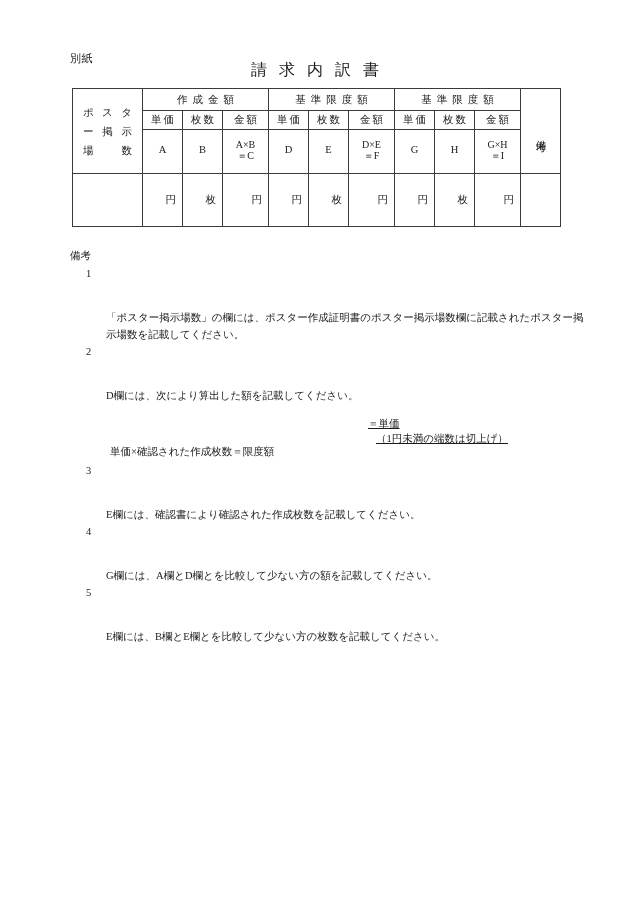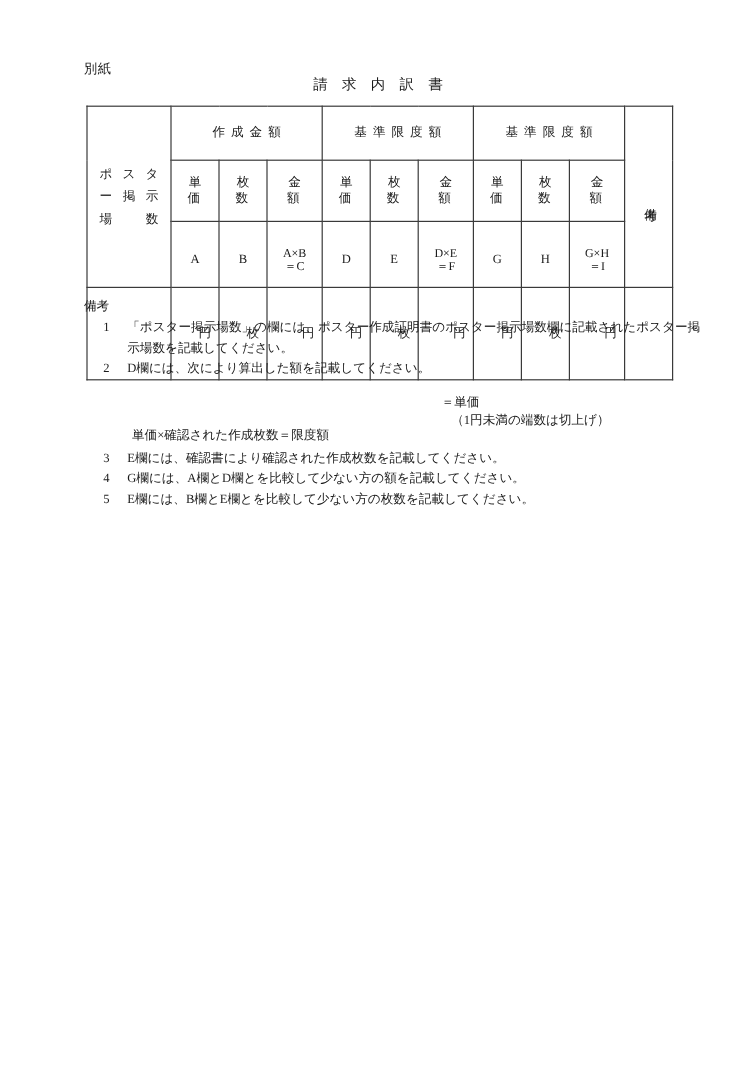--- a/index.html
+++ b/index.html
@@ -33,41 +33,41 @@
     line-height: 14px;
   }
 
   
   .doc-title {
     position: absolute;
     left: 0;
     top: 62px;
     width: 630px;
     text-align: center;
-    font-size: 12px;
+    font-size: 16px;
     letter-spacing: 12px;
     text-indent: 12px;
     line-height: 16px;
   }
 
   
   .table-wrap {
     position: absolute;
     left: 72px;
     top: 88px;
   }
   table.breakdown {
     border-collapse: collapse;
     table-layout: fixed;
     font-size: 10.5px;
     line-height: 1.25;
   }
   table.breakdown td {
     border: 1px solid #3a3a3a;
-    padding: 12px;
+    padding: 0;
     text-align: center;
     vertical-align: middle;
     font-size: 10.5px;
     color: #1a1a1a;
   }
 
   
   .col-post   { width: 70px; }
   .col-unit   { width: 40px; }
   .col-count  { width: 40px; }
@@ -161,20 +161,21 @@
     margin-left: 16px;
   }
   .note-num {
     width: 20px;
     flex: 0 0 20px;
     text-align: left;
   }
   .note-text {
     flex: 1 1 auto;
     text-indent: 0;
+    margin-top: 44px;
   }
 
   
   .formula-block {
     position: relative;
     margin-left: 36px;
     margin-top: 2px;
     height: 56px;
   }
   .fraction {
@@ -200,20 +201,21 @@
     font-size: 10.5px;
     line-height: 16px;
     padding-top: 1px;
   }
   .frac-right {
     position: absolute;
     left: 262px;
     top: 10px;
     font-size: 10.5px;
     line-height: 15px;
+    text-decoration: underline;
   }
   .frac-right .paren {
     padding-left: 8px;
     display: block;
   }
   .formula-tail {
     position: absolute;
     left: 4px;
     top: 38px;
     font-size: 10.5px;

